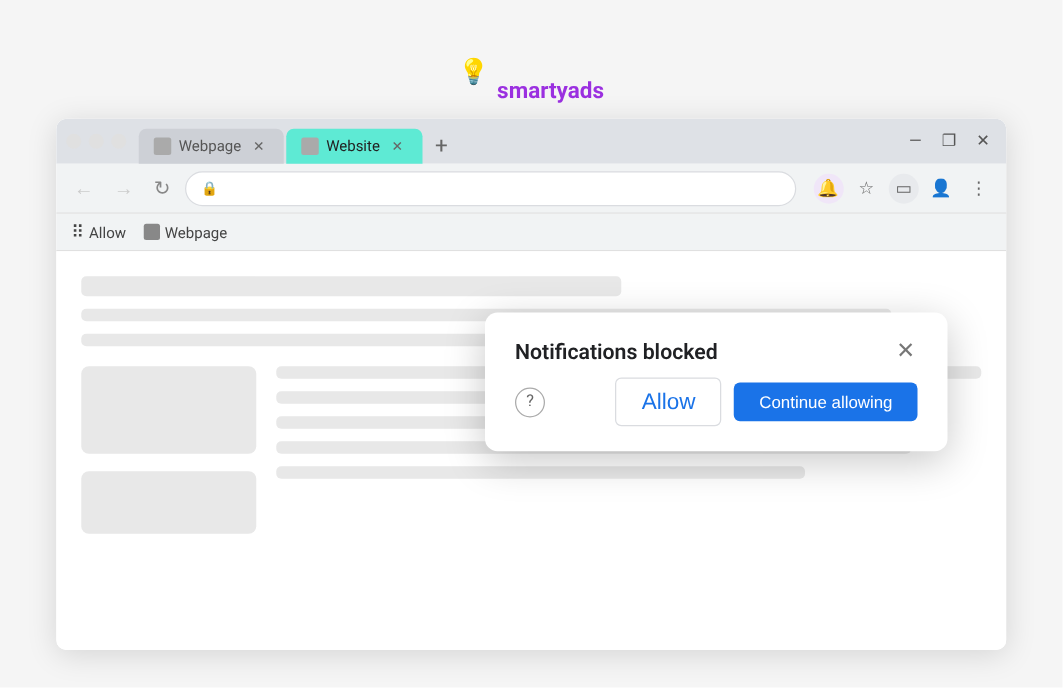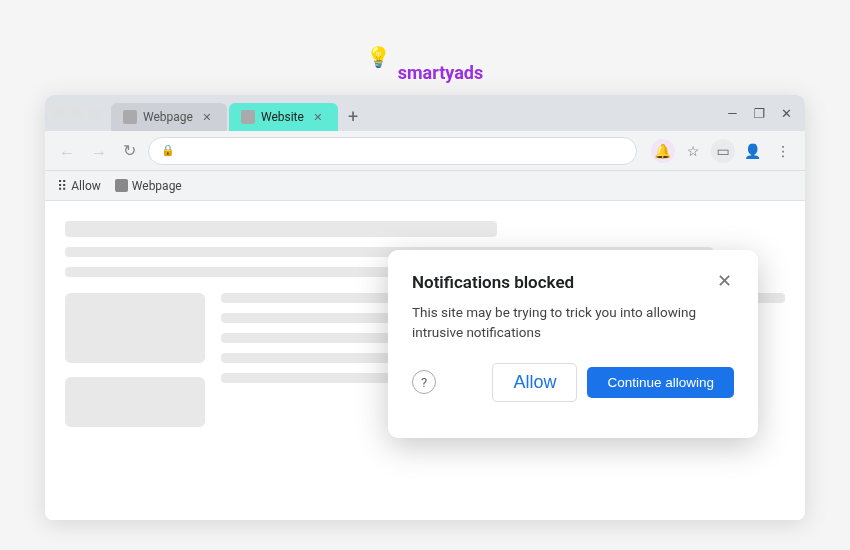--- a/index.html
+++ b/index.html
@@ -253,21 +253,21 @@
     
     .notif-popup {
       position: absolute;
       top: 155px;
       left: 50%;
       transform: translateX(-10%);
       width: 370px;
       background: #fff;
       border-radius: 10px;
       box-shadow: 0 8px 32px rgba(0,0,0,0.22);
-      padding: 22px 24px 36px 24px;
+      padding: 22px 24px 20px 24px;
       z-index: 10;
     }
     .notif-header {
       display: flex;
       align-items: flex-start;
       justify-content: space-between;
       margin-bottom: 10px;
     }
     .notif-title {
       font-size: 17px;
@@ -406,21 +406,20 @@
         <div class="placeholder-line" style="width:75%;height:10px;"></div>
       </div>
     </div>
   </div>
 
   <div class="notif-popup">
     <div class="notif-header">
       <span class="notif-title">Notifications blocked</span>
       <span class="notif-close">✕</span>
     </div>
-    <div class="notif-body">This site may be trying to trick you into allowing intrusive notifications</div>
     <div class="notif-actions">
       <div class="notif-help">?</div>
       <button class="btn-allow">Allow</button>
       <button class="btn-continue">Continue allowing</button>
     </div>
   </div>
 
 </div>
 
 </body></html>

